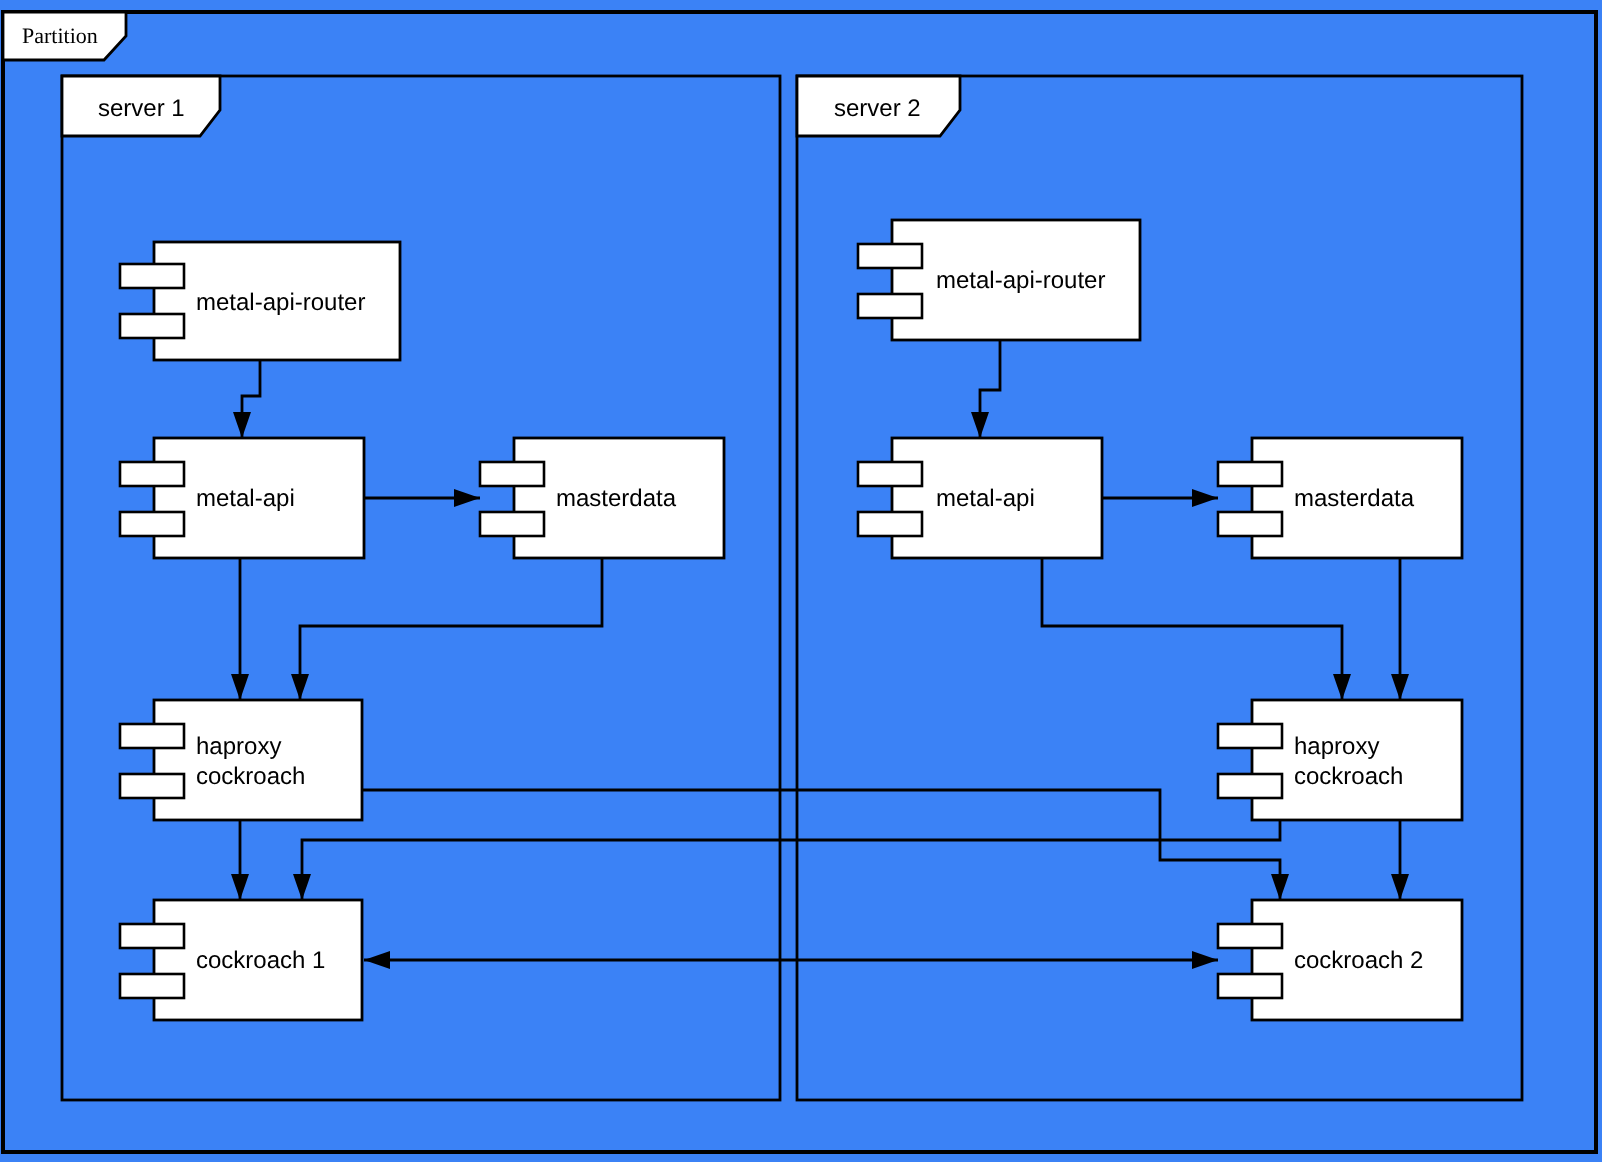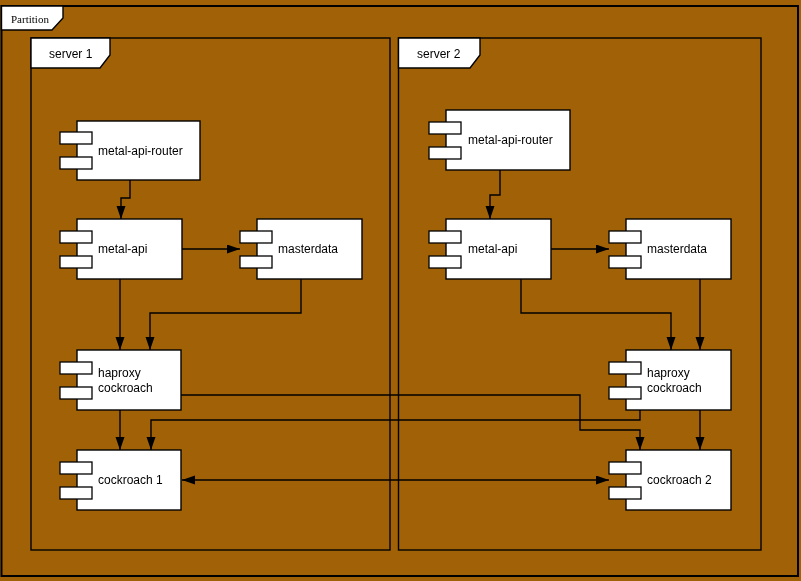--- a/index.html
+++ b/index.html
@@ -1,16 +1,16 @@
 <!DOCTYPE html>
 <html><head>
 <meta charset="utf-8">
 <style>
   html, body { margin: 0; padding: 0; background: #ffffff; }
-  .canvas-wrap { width: 801px; height: 581px; background: #a16207; }
+  .canvas-wrap { width: 801px; height: 581px; background: #3b82f6; }
   svg { display: block; }
   .frame   { fill: none; stroke: #000; stroke-width: 2; }
   .server  { fill: none; stroke: #000; stroke-width: 1.4; }
   .tabshape{ fill: #fff; stroke: #000; stroke-width: 1.4; }
   .comp    { fill: #fff; stroke: #000; stroke-width: 1.4; }
   .ctab    { fill: #fff; stroke: #000; stroke-width: 1.3; }
   .edge    { fill: none; stroke: #000; stroke-width: 1.4; }
   .lbl     { font: 12px "Liberation Sans", sans-serif; fill: #000; }
   .srvlbl  { font: 12px "Liberation Sans", sans-serif; fill: #000; }
   .partlbl { font: 11px "Liberation Serif", serif; fill: #000; }

